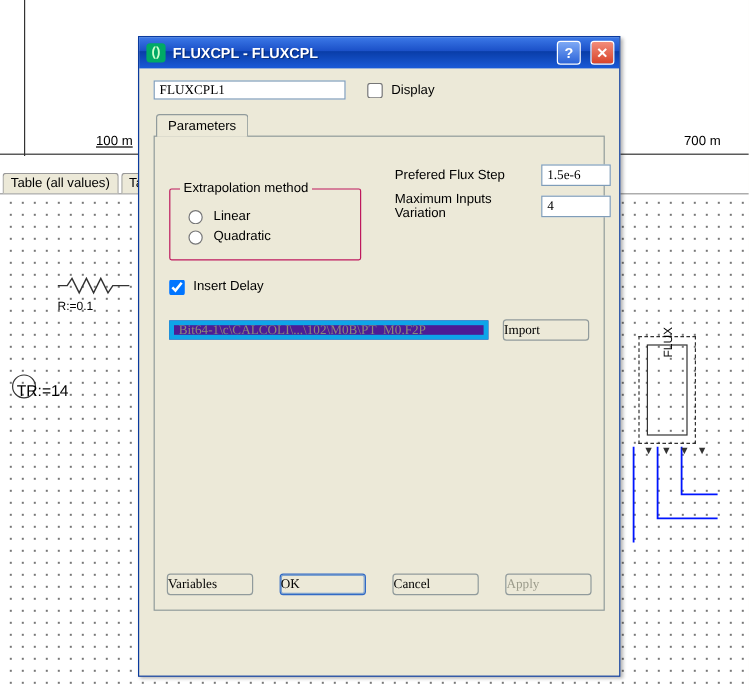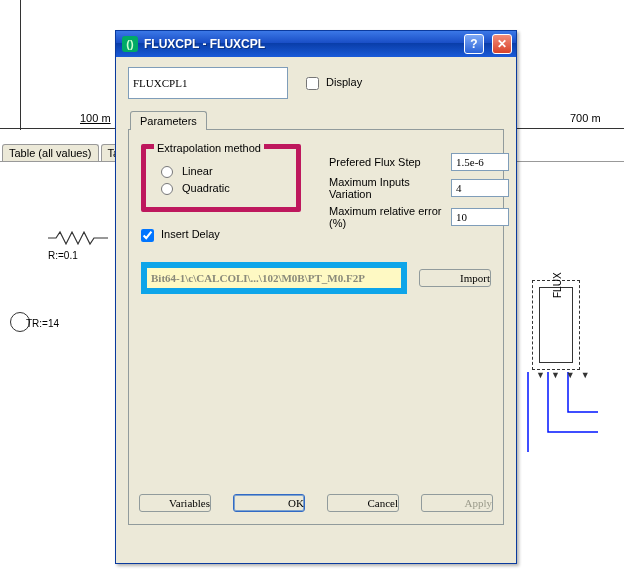--- a/index.html
+++ b/index.html
@@ -36,21 +36,21 @@
   }
   .bgtab {
     background:#ece9d8; border:1px solid #999; border-bottom:none;
     padding:2px 6px; border-radius:3px 3px 0 0;
   }
   
   .resistor { position:absolute; left:48px; top:230px; color:#333; }
   .resistor svg { display:block; }
   .rlabel { position:absolute; left:48px; top:250px; font-size:10px; }
   .tcircle { position:absolute; left:10px; top:312px; width:20px; height:20px; border:1px solid #333; border-radius:50%; }
-  .tlabel { position:absolute; left:26px; top:318px; font-size:10px; }
+  .tlabel { position:absolute; left:14px; top:318px; font-size:13px; }
   .bluebus { position:absolute; stroke:#0015ff; stroke-width:1.5; fill:none; }
   .fluxbox {
     position:absolute; left:532px; top:280px; width:48px; height:90px;
     border:1px dashed #333;
   }
   .fluxbox .inner { position:absolute; left:6px; top:6px; right:6px; bottom:6px; border:1px solid #333;}
   .fluxlbl { position:absolute; left:552px; top:298px; transform:rotate(-90deg); transform-origin:left top; font-size:10px; }
   .arrows { position:absolute; left:536px; top:370px; font-size:9px; letter-spacing:6px; color:#333;}
   
   .dialog {
@@ -73,59 +73,60 @@
   .winbtn {
     width:20px; height:20px; border:1px solid #fff; border-radius:3px;
     display:flex; align-items:center; justify-content:center; font-weight:bold;
     font-size:12px; margin-left:2px;
   }
   .helpbtn { background: linear-gradient(#7ea9f5,#2b63d8); color:#fff;}
   .closebtn { background: linear-gradient(#f28d7a,#d8432a); color:#fff;}
   .body { padding:10px 12px; }
   .row1 { display:flex; align-items:center; gap:18px; margin-bottom:12px;}
   .textinput {
-    border:1px solid #7f9db9; background:#fff; padding:2px 4px; height:32px; font:11px Tahoma;
+    border:1px solid #7f9db9; background:#fff; padding:2px 4px; height:16px; font:11px Tahoma;
   }
   .name-input { width:160px; }
   .cb { width:13px; height:13px; margin:0 4px 0 0; vertical-align:middle;}
   
   .tabctrl { position:relative; margin-top:4px; }
   .tabs { display:flex; gap:0; margin-bottom:-1px; padding-left:2px;}
   .tab {
     background:#ece9d8; border:1px solid #919b9c; border-bottom:none;
     padding:3px 9px; border-radius:3px 3px 0 0; margin-right:2px;
   }
   .tab.active { background:#ece9d8; position:relative; z-index:2;}
   .tab.inactive { background:#e3e0cf; color:#444;}
   .tabpanel {
     border:1px solid #919b9c; background:#ece9d8;
     position:relative; height:396px; padding:14px 12px;
   }
   .tab.active::after {
     content:""; position:absolute; left:0; right:0; bottom:-1px; height:1px; background:#ece9d8;
   }
   .groupbox {
-    border:5px solid #be185d; border-radius:2px; position:relative; padding:12px 10px 10px 10px;
+    border:1px solid #be185d; border-radius:2px; position:relative; padding:12px 10px 10px 10px;
     width:160px;
+    margin-top:29px;
   }
   .groupbox .legend {
     position:absolute; top:-7px; left:8px; background:#ece9d8; padding:0 3px;
   }
   .radio-row { display:flex; align-items:center; gap:6px; margin:2px 0;}
   .radio { width:12px; height:12px;}
   .rightcol { position:absolute; left:200px; top:18px; width:180px;}
   .fldrow { display:flex; align-items:center; justify-content:flex-start; margin:5px 0; gap:8px;}
   .fldrow label { width:138px;}
   .fldrow input { width:58px; height:18px;}
   .insertdelay { margin-top:16px;}
   .path-row { display:flex; align-items:center; gap:12px; margin-top:20px;}
-  .path-input { flex:1; background:#fef9c3; color:#8a8a7a; border:6px solid #0ea5e9;font-weight:bold;}
+  .path-input { flex:1; background:#4c1d95; color:#8a8a7a; border:4px solid #0ea5e9;}
   .btn {
     background:#ece9d8; border:1px solid #919b9c; border-radius:3px;
-    padding:2px 0; width:72px; text-align:right; font:11px Tahoma;
+    padding:2px 0; width:72px; text-align:left; font:11px Tahoma;
   }
   .btn.default { border:1px solid #316ac5; box-shadow:0 0 0 1px #7da2ce inset;}
   .btn.disabled { color:#9c9c8c;}
   .btnbar {
     position:absolute; left:0; right:0; bottom:12px;
     display:flex; justify-content:center; gap:22px;
   }
 </style>
 </head>
 <body>
@@ -200,24 +201,20 @@
 
         <div class="rightcol">
           <div class="fldrow">
             <label>Prefered Flux Step</label>
             <input class="textinput" value="1.5e-6" style="">
           </div>
           <div class="fldrow">
             <label>Maximum Inputs Variation</label>
             <input class="textinput" value="4" style="">
           </div>
-          <div class="fldrow">
-            <label>Maximum relative error (%)</label>
-            <input class="textinput" value="10" style="">
-          </div>
         </div>
 
         <div class="insertdelay">
           <label>
             <input type="checkbox" class="cb" checked="" style="">
             <span>Insert Delay</span>
           </label>
         </div>
 
         <div class="path-row">

